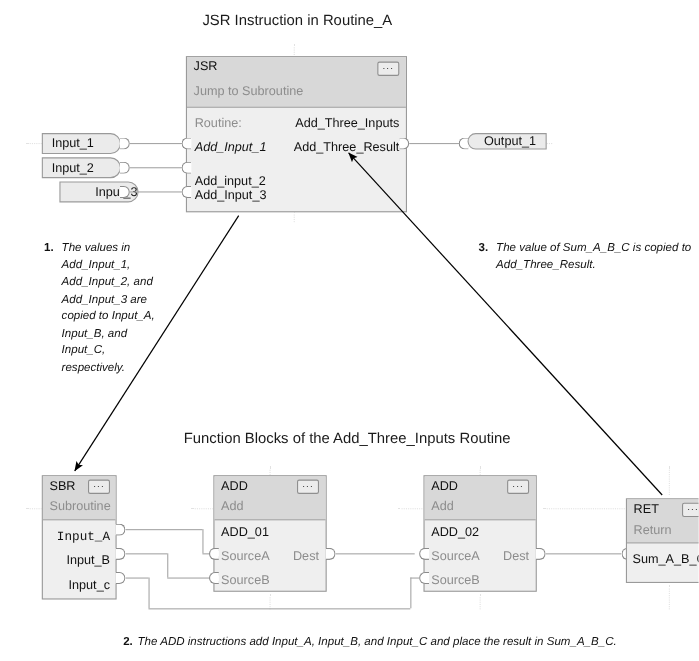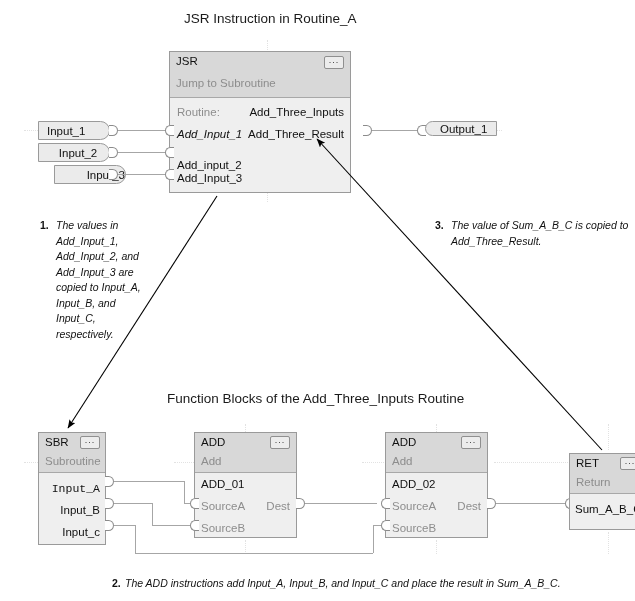--- a/index.html
+++ b/index.html
@@ -107,33 +107,33 @@
   <div class="guide v" style="left:584px;top:532px;height:22px;"></div>
 
   <div class="section-title" style="left:160px;top:11px;">JSR Instruction in Routine_A</div>
 
   <div class="tag tag-in" style="left:14px;top:121px;width:72px;height:19px;">
     <span>Input_1</span>
   </div>
   <div class="pin out" style="left:85px;top:125px;"></div>
   <div class="wire h" style="left:94px;top:130px;width:50px;"></div>
 
-  <div class="tag tag-in" style="left:14px;top:143px;width:72px;height:19px;justify-content:center;">
+  <div class="tag tag-in" style="left:14px;top:143px;width:72px;height:19px;">
     <span>Input_2</span>
   </div>
   <div class="pin out" style="left:85px;top:147px;"></div>
   <div class="wire h" style="left:94px;top:152px;width:50px;"></div>
 
   <div class="tag tag-in" style="left:30px;top:165px;width:72px;height:19px;justify-content:flex-end;">
     <span>Input_3</span>
   </div>
   <div class="pin out" style="left:85px;top:169px;"></div>
   <div class="wire h" style="left:94px;top:174px;width:50px;"></div>
 
-  <div class="fb" style="left:145px;top:51px;width:182px;height:142px;">
+  <div class="fb" style="left:145px;top:51px;width:201px;height:142px;">
     <div class="fb-head" style="height:46px;">
       <div class="fb-name">JSR</div>
       <div class="fb-sub" style="top:25px;">Jump to Subroutine</div>
       <div class="fb-dots" style="right:6px;top:4px;">
         <span>...</span>
       </div>
     </div>
     <div class="fb-body" style="height:95px;">
       <div class="op-left muted" style="left:7px;top:8px;">Routine:</div>
       <div class="op-right" style="right:6px;top:8px;">Add_Three_Inputs</div>

